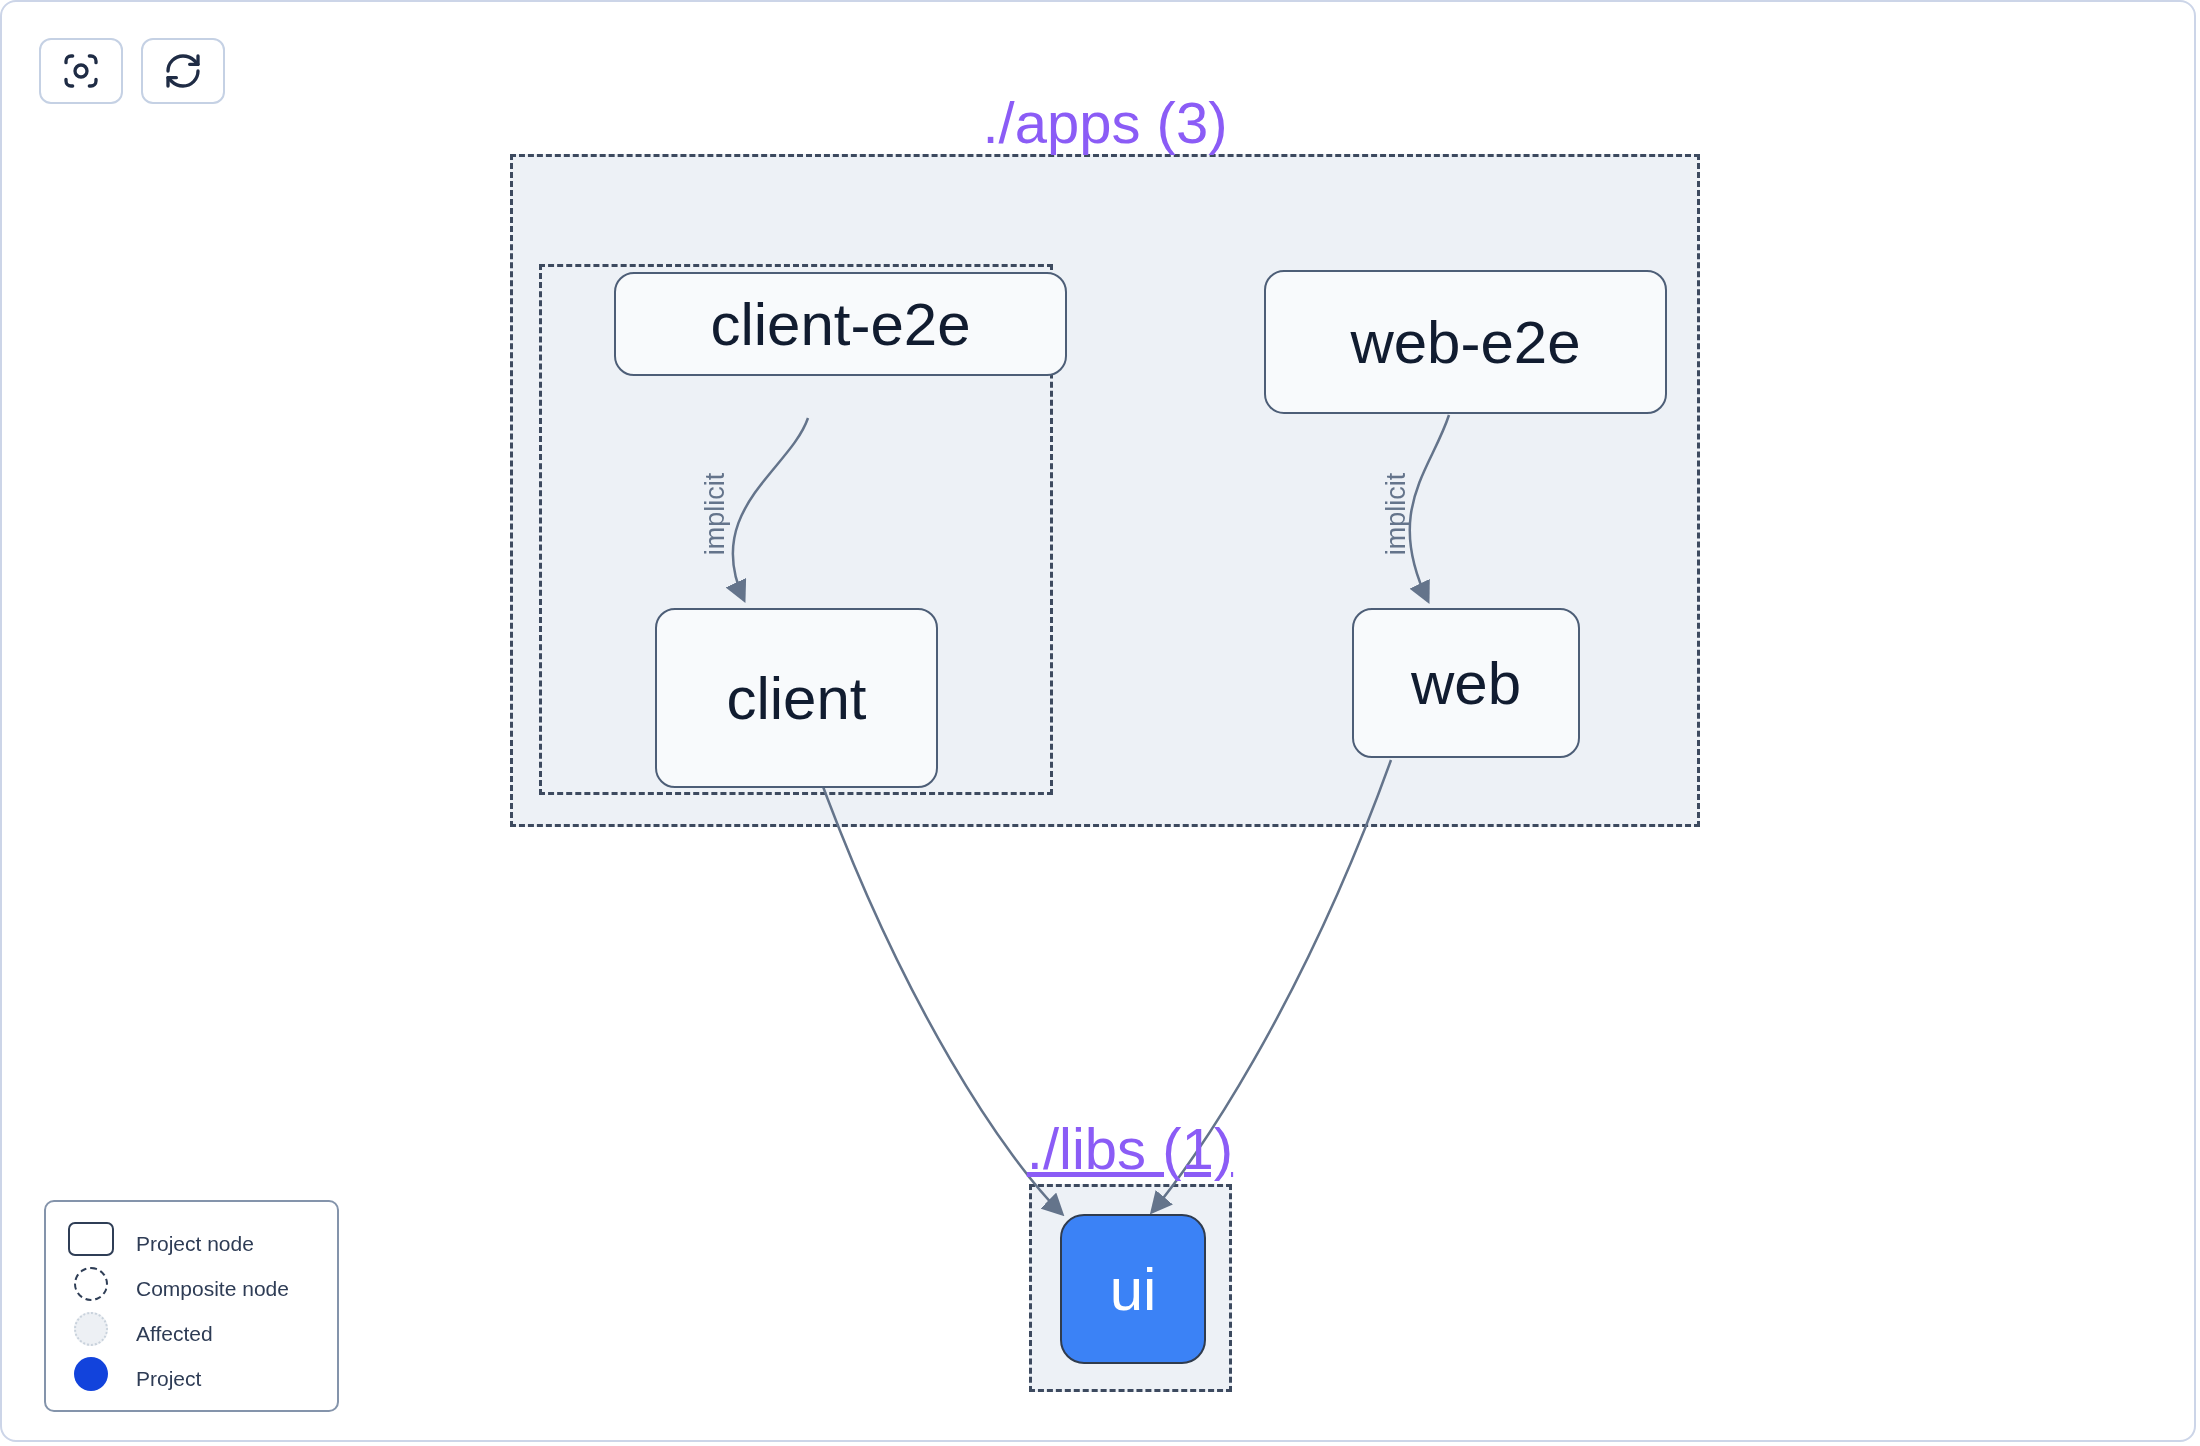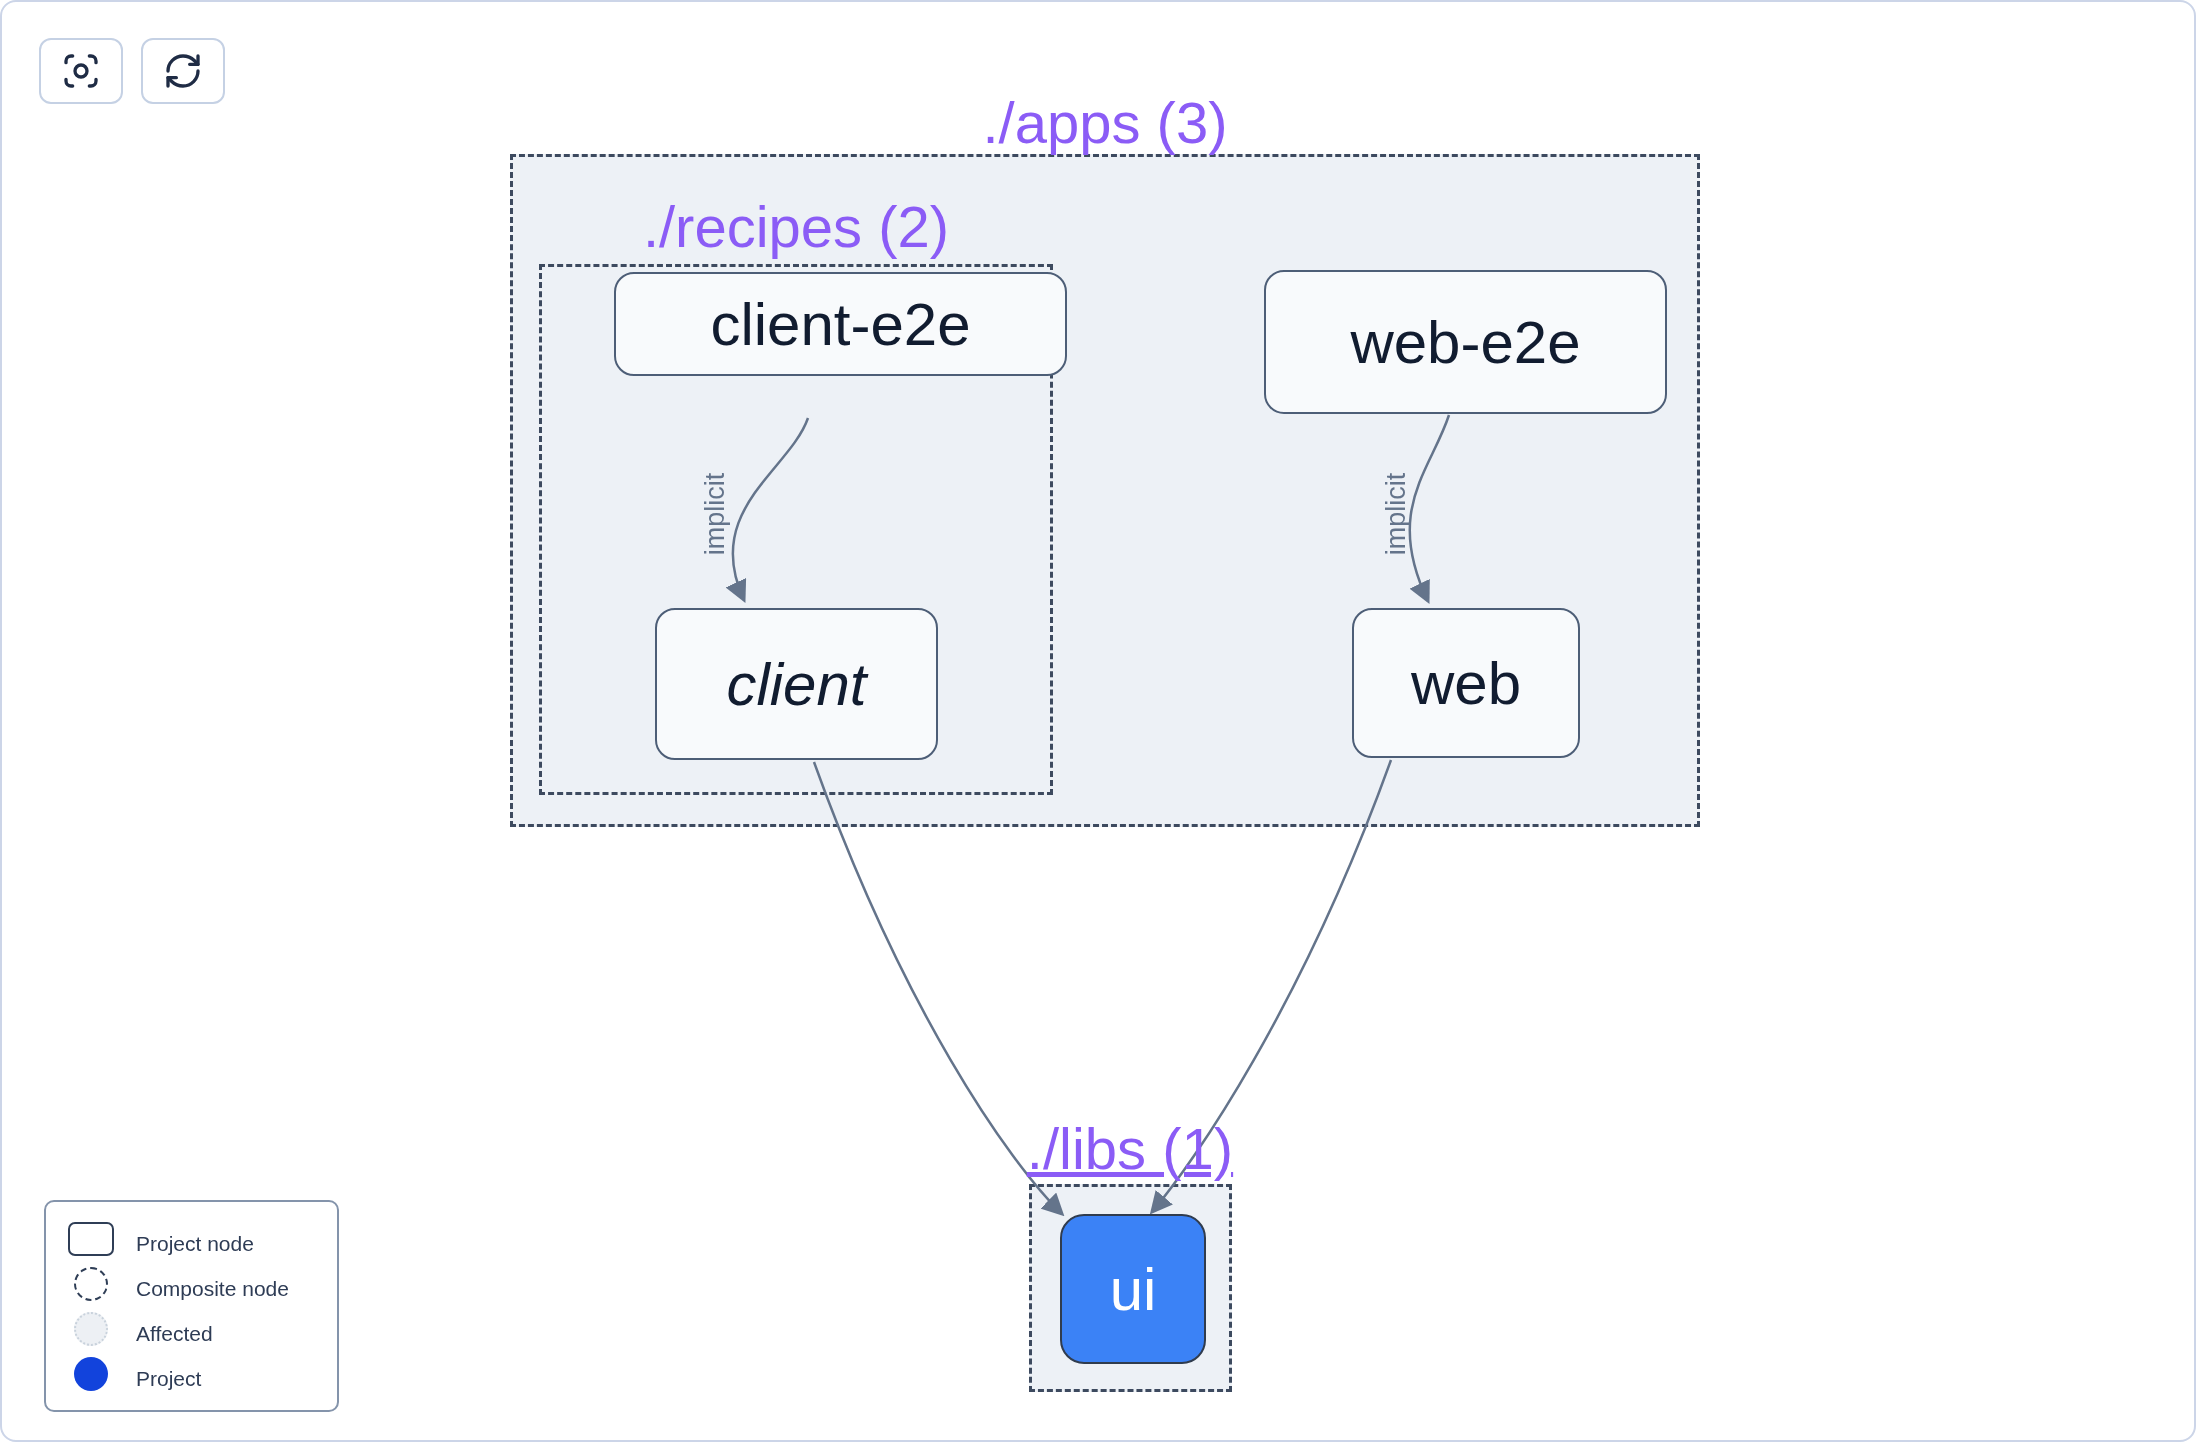--- a/index.html
+++ b/index.html
@@ -33,21 +33,21 @@
   .l-libs{left:978px;width:300px;top:1112px;text-decoration:underline;}
 
   
   .node{
     position:absolute;display:flex;align-items:center;justify-content:center;
     background:#f8fafc;border:2.5px solid #4d5e77;border-radius:20px;
     font-size:60px;color:#111c30;z-index:10;cursor:pointer;box-sizing:border-box;white-space:nowrap;
   }
   .n-client-e2e{left:564px;top:270px;width:453px;height:104px;margin-left:48px;}
   .n-web-e2e{left:1262px;top:268px;width:403px;height:144px;}
-  .n-client{left:653px;top:606px;width:283px;height:152px;font-style:italic;}
+  .n-client{left:653px;top:606px;width:283px;height:180px;}
   .n-web{left:1350px;top:606px;width:228px;height:150px;}
   .n-ui{
     left:1058px;top:1212px;width:146px;height:150px;border-radius:24px;
     background:#3b82f6;border:2.5px solid #303c4e;color:#ffffff;
   }
 
   
   .edges{position:absolute;left:0;top:0;width:2200px;height:1446px;z-index:4;pointer-events:none;}
   .edges path.edge{stroke:#64748b;stroke-width:2.5;fill:none;pointer-events:stroke;}
   .edge-label{
@@ -92,21 +92,20 @@
         <path d="M8 16H3v5"></path>
       </svg>
     </button>
   </div>
 
   <div class="group g-apps"></div>
   <div class="group g-recipes"></div>
   <div class="group g-libs"></div>
 
   <div class="group-label l-apps">./apps (3)</div>
-  <div class="group-label l-recipes">./recipes (2)</div>
   <div class="group-label l-libs">./libs (1)</div>
 
   <svg class="edges" viewBox="0 0 2200 1446">
     <defs>
       <marker id="arrow" viewBox="0 0 10 10" refX="8.5" refY="5" markerWidth="9" markerHeight="9" orient="auto-start-reverse">
         <path d="M0 0 L10 5 L0 10 z" fill="#64748b"></path>
       </marker>
     </defs>
     <path class="edge" d="M 806 416 C 788 468, 700 508, 742 598" marker-end="url(#arrow)"></path>
     <path class="edge" d="M 1447 413 C 1429 468, 1382 508, 1426 599" marker-end="url(#arrow)"></path>

